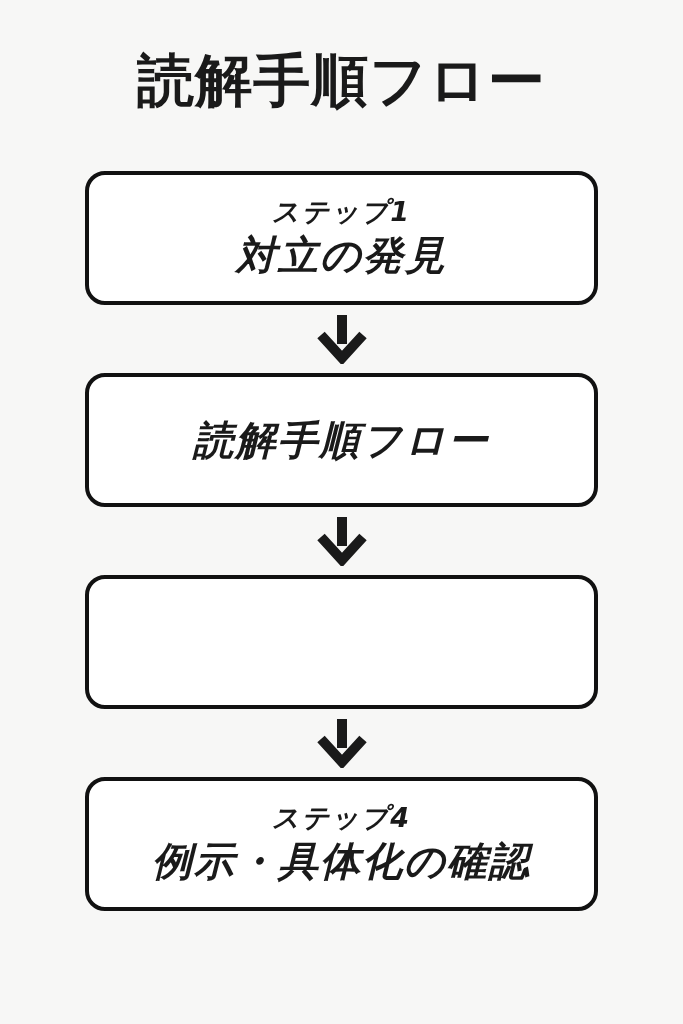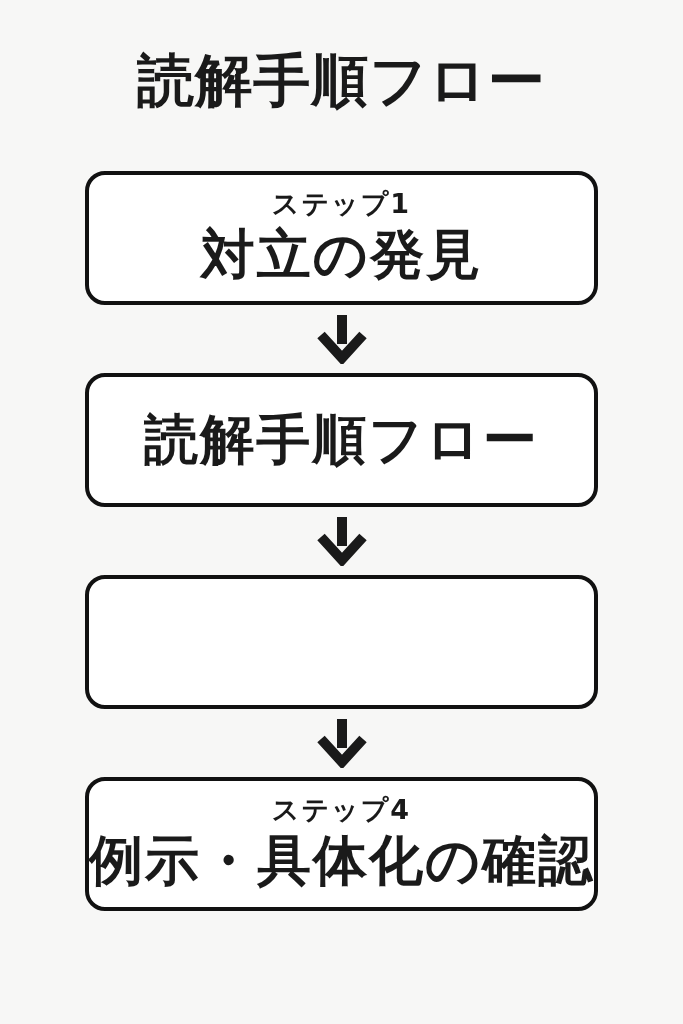--- a/index.html
+++ b/index.html
@@ -32,41 +32,42 @@
     font-weight:900;
     letter-spacing:1px;
     color:var(--ink);
   }
   .flow{
     width:513px;
     margin:57px auto 0 auto;
     display:flex;
     flex-direction:column;
     align-items:stretch;
+    font-style:italic;
   }
   .step-box{
     box-sizing:border-box;
     height:134px;
     background:var(--box-bg);
     border:4px solid var(--box-border);
     border-radius:20px;
     display:flex;
     flex-direction:column;
     align-items:center;
     justify-content:center;
     gap:6px;
   }
   .step-label{
     font-size:27px;
     font-weight:bold;
     letter-spacing:2px;
     line-height:1.1;
   }
   .step-text{
-    font-size:54px;
+    font-size:40px;
     font-weight:900;
     letter-spacing:2px;
     line-height:1.15;
     white-space:nowrap;
   }
   .arrow{
     height:68px;
     display:flex;
     align-items:center;
     justify-content:center;

